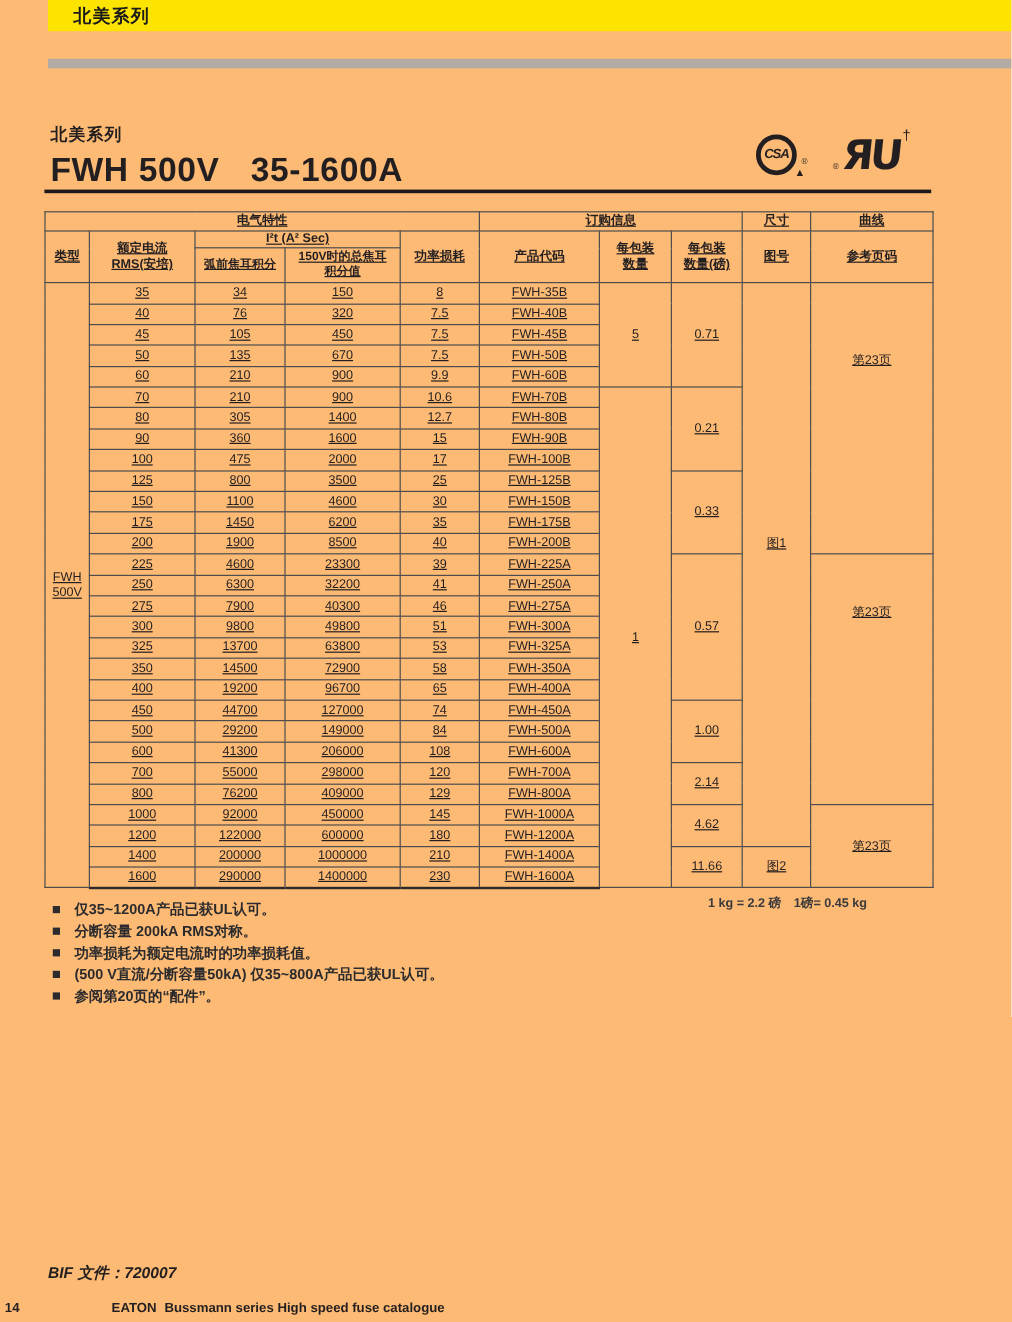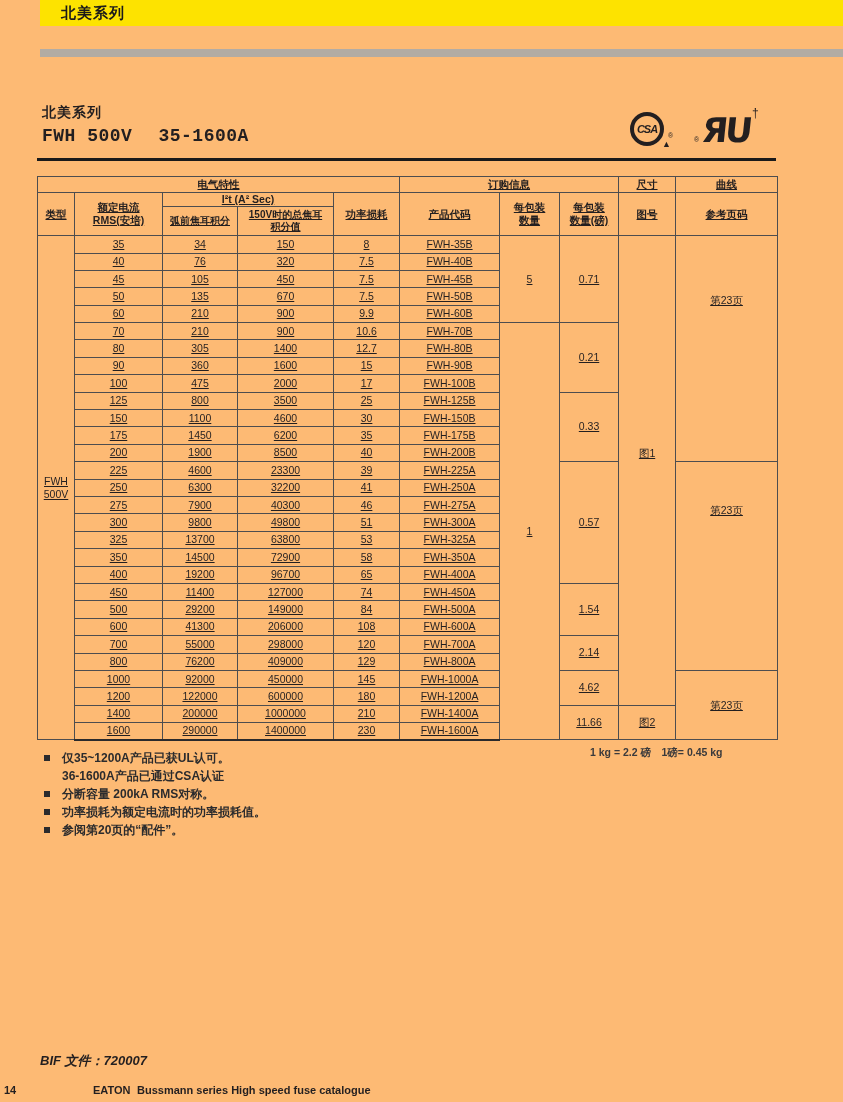--- a/index.html
+++ b/index.html
@@ -6,21 +6,21 @@
   html,body { width:843px; height:1102px; background:#ffffff; font-family:"Liberation Sans", sans-serif; color:#231f20; }
   .page { position:relative; width:843px; height:1102px; overflow:hidden; background:#fdba74; }
 
   
   .banner { position:absolute; left:40px; top:0; right:0; height:26px; background:#fde300; display:flex; align-items:center; }
   .banner-label { font-size:15px; font-weight:bold; color:#1a1a1a; padding-left:21px; letter-spacing:1px; }
   .gray-rule { position:absolute; left:40px; top:49px; right:0; height:8px; background:#b2aca4; }
 
   
   .title-series { position:absolute; left:42px; top:104px; font-size:14px; font-weight:bold; letter-spacing:1px; }
-  .title-product { position:absolute; left:42px; top:126px; font-size:18px; font-weight:bold; letter-spacing:0.5px;font-family:Liberation Mono, monospace; }
+  .title-product { position:absolute; left:42px; top:126px; font-size:28px; font-weight:bold; letter-spacing:0.5px; }
   .title-product .gap { display:inline-block; width:26px; }
   .title-rule { position:absolute; left:37px; top:158px; width:739px; height:3px; background:#1a1a1a; }
 
   
   .logos { position:absolute; left:628px; top:110px; display:flex; align-items:flex-start; }
   .csa-wrap { position:relative; width:52px; height:44px; }
   .csa-circle { position:absolute; left:2px; top:2px; width:34px; height:34px; border:4px solid #231f20; border-radius:50%;
                 display:flex; align-items:center; justify-content:center; font-size:11px; font-weight:bold; font-style:italic; letter-spacing:-1px; }
   .csa-reg { position:absolute; left:40px; top:22px; font-size:7px; }
   .csa-tri { position:absolute; left:34px; top:30px; font-size:9px; line-height:9px; }
@@ -276,25 +276,25 @@
         </tr>
         <tr>
           <td>400</td>
           <td>19200</td>
           <td>96700</td>
           <td>65</td>
           <td>FWH-400A</td>
         </tr>
         <tr>
           <td>450</td>
-          <td>11400</td>
+          <td>44700</td>
           <td>127000</td>
           <td>74</td>
           <td>FWH-450A</td>
-          <td rowspan="3">1.54</td>
+          <td rowspan="3">1.00</td>
         </tr>
         <tr>
           <td>500</td>
           <td>29200</td>
           <td>149000</td>
           <td>84</td>
           <td>FWH-500A</td>
         </tr>
         <tr>
           <td>600</td>
@@ -354,30 +354,30 @@
   </table>
 
   <div class="kg-note">1 kg = 2.2 磅　1磅= 0.45 kg</div>
 
   <div class="notes">
       <div class="note-line">
         <span class="note-bullet"></span>
         <span>仅35~1200A产品已获UL认可。</span>
       </div>
       <div class="note-line">
-        <span class="note-bullet hidden"></span>
-        <span>36-1600A产品已通过CSA认证</span>
-      </div>
-      <div class="note-line">
         <span class="note-bullet"></span>
         <span>分断容量 200kA RMS对称。</span>
       </div>
       <div class="note-line">
         <span class="note-bullet"></span>
         <span>功率损耗为额定电流时的功率损耗值。</span>
+      </div>
+      <div class="note-line">
+        <span class="note-bullet"></span>
+        <span>(500 V直流/分断容量50kA) 仅35~800A产品已获UL认可。</span>
       </div>
       <div class="note-line">
         <span class="note-bullet"></span>
         <span>参阅第20页的“配件”。</span>
       </div>
     </div>
 
   <div class="bif-line">BIF 文件：720007</div>
   <div class="footer-line">
     <span>14</span>

